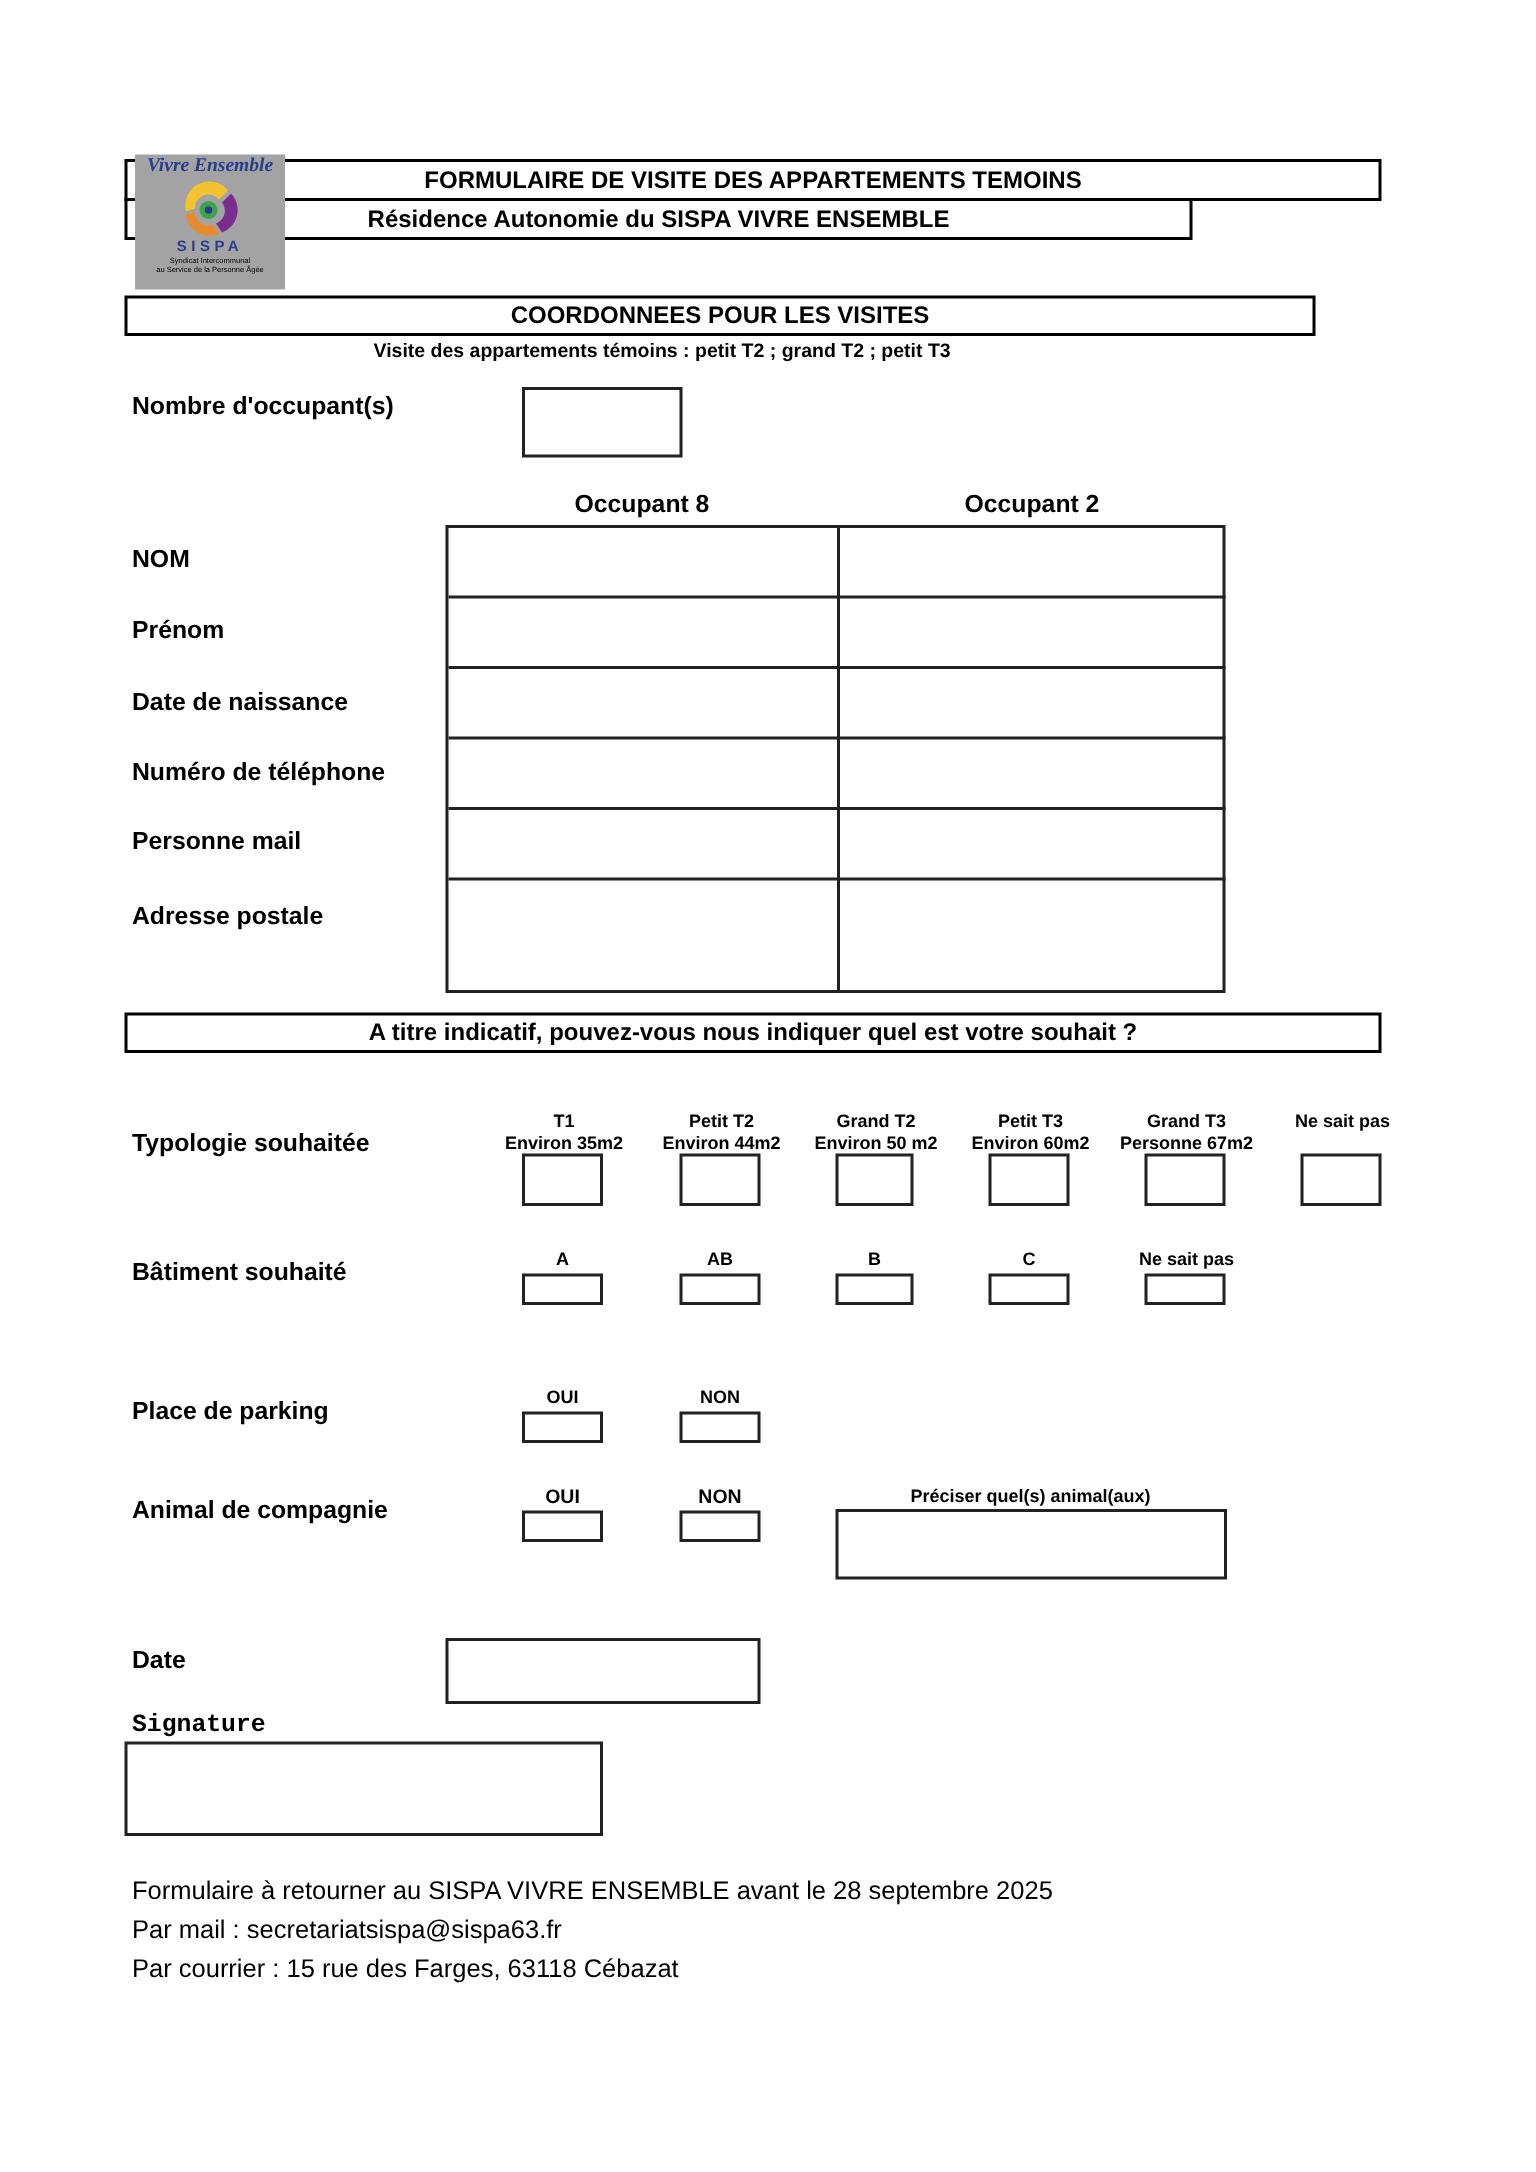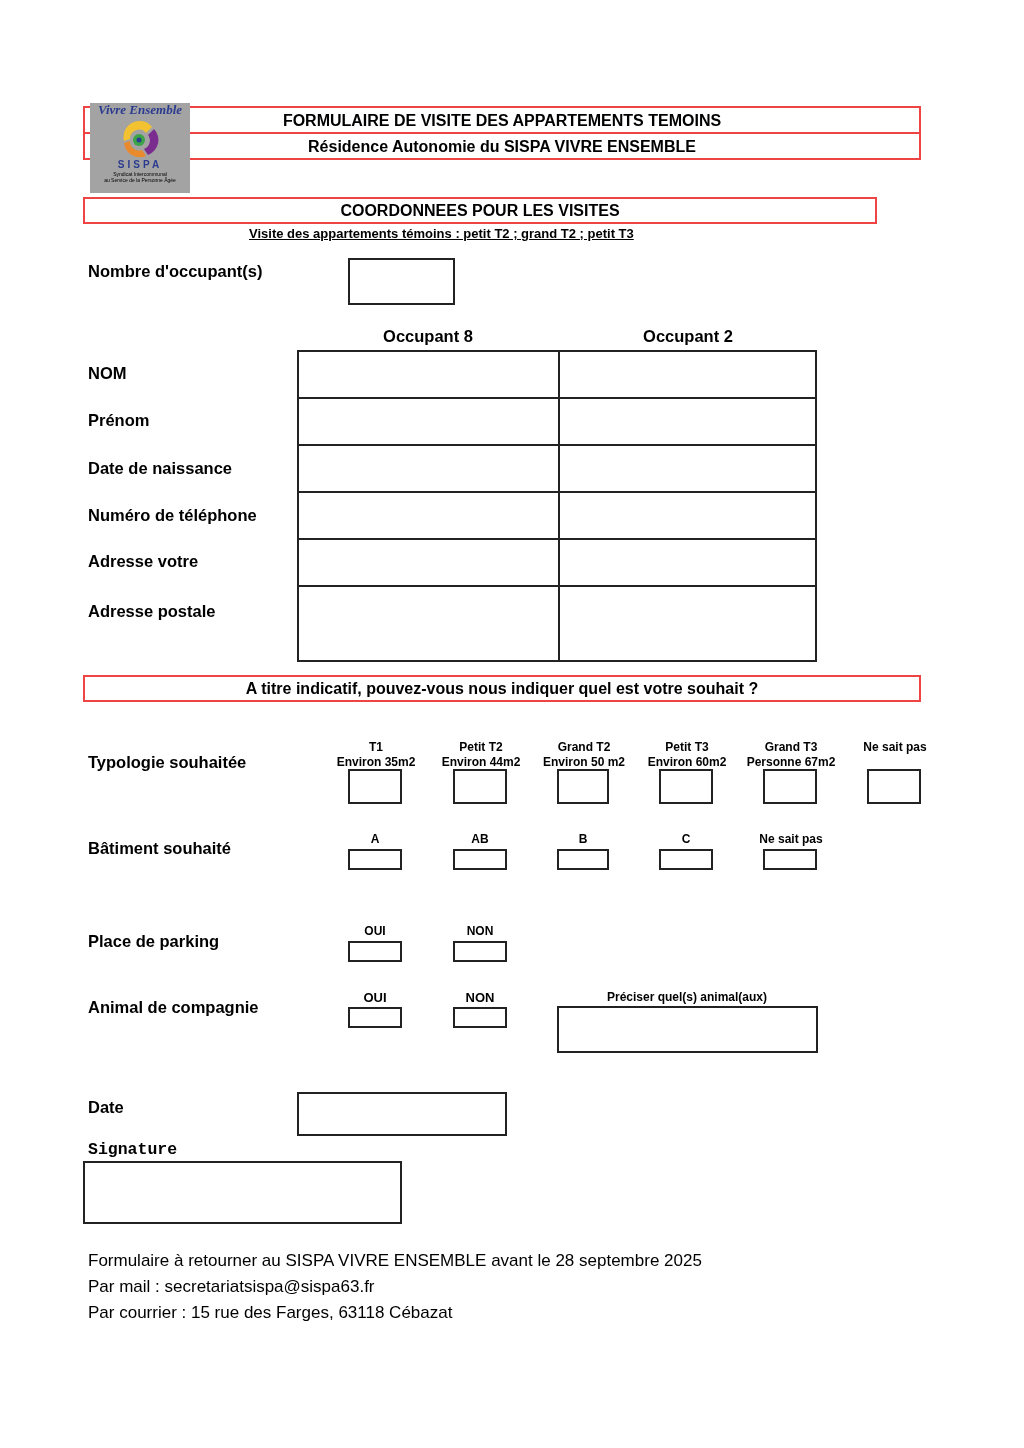--- a/index.html
+++ b/index.html
@@ -1,61 +1,61 @@
 <!DOCTYPE html>
 <html><head>
 <meta charset="utf-8">
 <style>
   html, body { margin:0; padding:0; background:#fff; }
   body { width:1024px; height:1448px; position:relative; font-family:"Liberation Sans", sans-serif; color:#000; overflow:hidden; }
   .abs { position:absolute; }
   .box { position:absolute; border:2px solid #222; box-sizing:border-box; background:#fff; }
   .bold { font-weight:bold; }
-  .hdr { position:absolute; border:2px solid #ef4444; box-sizing:border-box; text-align:center; font-weight:bold; font-size:16px; }
+  .hdr { position:absolute; border:2px solid #000000; box-sizing:border-box; text-align:center; font-weight:bold; font-size:16px; }
   .lbl { position:absolute; font-weight:bold; font-size:16.5px; }
   .small { position:absolute; font-weight:bold; font-size:12px; text-align:center; line-height:15px; }
   .grid { position:absolute; left:297px; top:350px; width:520px; height:312px; border:2px solid #222; box-sizing:border-box; }
   .cell { position:absolute; border-right:2px solid #222; border-bottom:2px solid #222; box-sizing:border-box; }
   .foot { position:absolute; left:88px; font-size:17px; line-height:26px; }
   .logo { position:absolute; left:90px; top:103px; width:100px; height:90px; background:#a3a3a3; text-align:center; }
 </style>
 </head>
 <body>
 
 <div class="hdr" style="left:83px;top:106px;width:838px;height:28px;line-height:25px;">FORMULAIRE DE VISITE DES APPARTEMENTS TEMOINS</div>
-<div class="hdr" style="left:83px;top:132px;width:838px;height:28px;line-height:25px;">Résidence Autonomie du SISPA VIVRE ENSEMBLE</div>
+<div class="hdr" style="left:83px;top:132px;width:712px;height:28px;line-height:25px;">Résidence Autonomie du SISPA VIVRE ENSEMBLE</div>
 
 <div class="logo">
   <div style="font-family:'Liberation Serif',serif;font-style:italic;font-weight:bold;color:#2b3b8f;font-size:13px;line-height:14px;">Vivre Ensemble</div>
   <svg width="44" height="40" viewBox="0 0 44 40" style="display:block;margin:2px auto 0;">
     <path d="M6 22 A16 16 0 0 1 34 8 L28 14 A9 9 0 0 0 12 20 Z" fill="#f2c230"></path>
     <path d="M36 10 A16 16 0 0 1 30 36 L26 30 A9 9 0 0 0 30 16 Z" fill="#7a2d8f"></path>
     <path d="M28 37 A16 16 0 0 1 6 24 L12 22 A9 9 0 0 0 24 31 Z" fill="#e98a2c"></path>
     <circle cx="21" cy="21" r="6" fill="#3aa447"></circle>
     <circle cx="21" cy="21" r="2.5" fill="#2b3b8f"></circle>
   </svg>
   <div style="color:#2b3b8f;font-weight:bold;font-size:10px;letter-spacing:3px;line-height:12px;">SISPA</div>
   <div style="font-size:5px;line-height:6px;">Syndicat Intercommunal</div>
   <div style="font-size:5px;line-height:6px;">au Service de la Personne Âgée</div>
 </div>
 
 <div class="hdr" style="left:83px;top:197px;width:794px;height:27px;line-height:24px;">COORDONNEES POUR LES VISITES</div>
-<div class="abs bold" style="left:249px;top:226px;font-size:13px;text-decoration:underline;">Visite des appartements témoins : petit T2 ; grand T2 ; petit T3</div>
+<div class="abs bold" style="left:249px;top:226px;font-size:13px;">Visite des appartements témoins : petit T2 ; grand T2 ; petit T3</div>
 
 <div class="lbl" style="left:88px;top:262px;">Nombre d'occupant(s)</div>
 <div class="box" style="left:348px;top:258px;width:107px;height:47px;"></div>
 
 <div class="lbl" style="left:297px;top:327px;width:262px;text-align:center;">Occupant 8</div>
 <div class="lbl" style="left:558px;top:327px;width:260px;text-align:center;">Occupant 2</div>
 
 <div class="lbl" style="left:88px;top:364px;">NOM</div>
 <div class="lbl" style="left:88px;top:411px;">Prénom</div>
 <div class="lbl" style="left:88px;top:459px;">Date de naissance</div>
 <div class="lbl" style="left:88px;top:506px;">Numéro de téléphone</div>
-<div class="lbl" style="left:88px;top:552px;">Adresse votre</div>
+<div class="lbl" style="left:88px;top:552px;">Personne mail</div>
 <div class="lbl" style="left:88px;top:602px;">Adresse postale</div>
 
 <div class="grid">
   <div class="cell" style="left:0;top:0;width:261px;height:47px;"></div>
   <div class="cell" style="left:259px;top:0;width:259px;height:47px;border-right:none;"></div>
   <div class="cell" style="left:0;top:45px;width:261px;height:49px;"></div>
   <div class="cell" style="left:259px;top:45px;width:259px;height:49px;border-right:none;"></div>
   <div class="cell" style="left:0;top:92px;width:261px;height:49px;"></div>
   <div class="cell" style="left:259px;top:92px;width:259px;height:49px;border-right:none;"></div>
   <div class="cell" style="left:0;top:139px;width:261px;height:49px;"></div>

